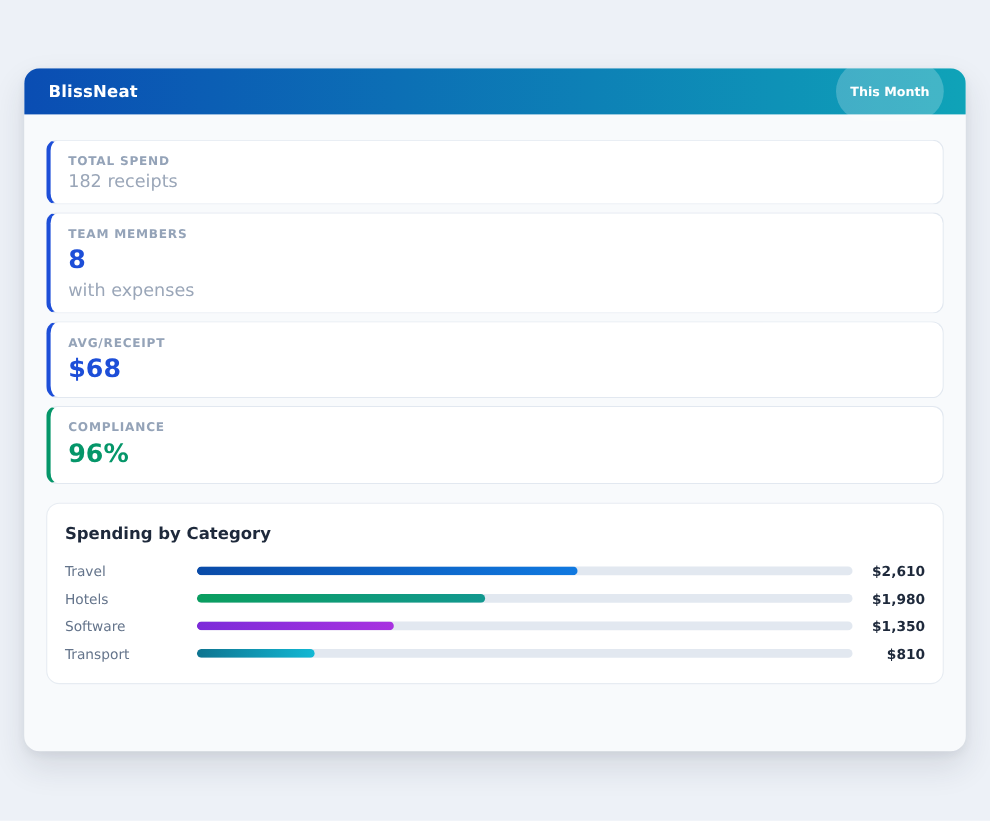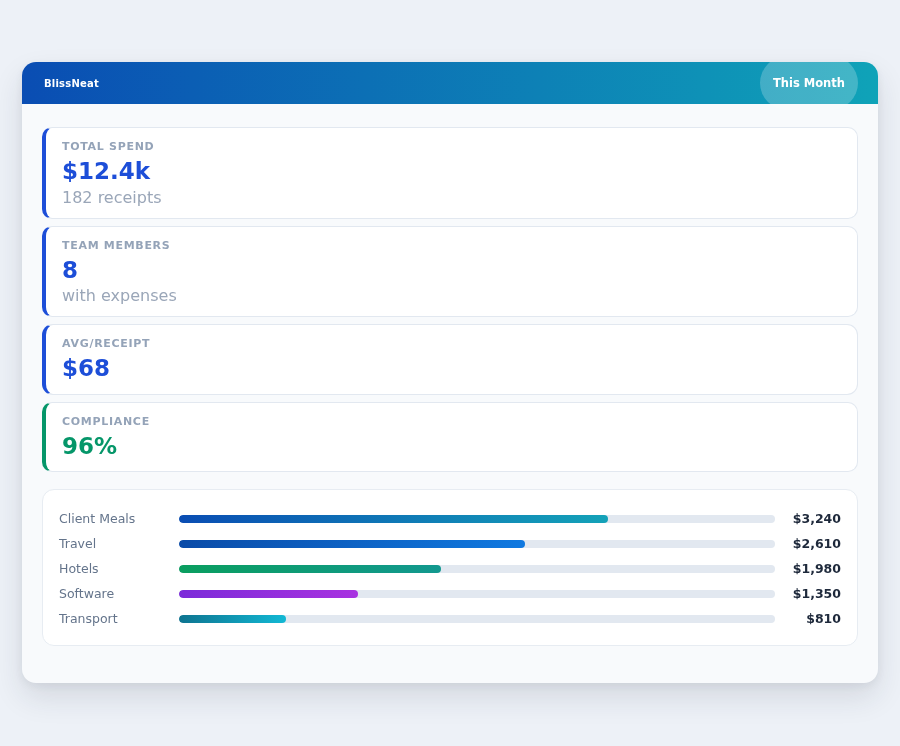--- a/index.html
+++ b/index.html
@@ -12,21 +12,21 @@
   .app {
     position:absolute; left:22px; top:62px; width:856px; height:621px;
     background:#f8fafc; border-radius:14px; overflow:hidden;
     box-shadow:0 14px 30px rgba(30,41,59,.12), 0 3px 8px rgba(30,41,59,.06);
   }
   .app-header {
     height:42px; display:flex; align-items:center; justify-content:space-between;
     padding:0 20px 0 22px;
     background:linear-gradient(90deg,#0a4db3,#0fa3b8);
   }
-  .app-title { color:#ffffff; font-size:10px; font-weight:bold; letter-spacing:.2px; }
+  .app-title { color:#ffffff; font-size:15px; font-weight:bold; letter-spacing:.2px; }
   .badge {
     background:rgba(255,255,255,.22); color:#ffffff; font-size:11.5px; font-weight:bold;
     padding:20px 13px; border-radius:999px; cursor:pointer;
   }
   .app-body { padding:23px 20px 20px; }
   .stat-card {
     background:#ffffff; border:1px solid #e2e8f0; border-left:4px solid #1d4ed8;
     border-radius:10px; padding:12px 16px 11px; margin-bottom:7px;
   }
   .stat-label {
@@ -57,49 +57,42 @@
 <div class="app">
   <header class="app-header" style="background: linear-gradient(90deg, rgb(10, 77, 179), rgb(15, 163, 184));">
     <div class="app-title">BlissNeat</div>
     <div class="badge">This Month</div>
   </header>
 
   <div class="app-body">
 
     <div class="stat-card" style="border-left-color: rgb(29, 78, 216);">
       <div class="stat-label">TOTAL SPEND</div>
-      <div class="stat-value" style="color: rgb(29, 78, 216);">$12.4k</div>
       <div class="stat-sub">182 receipts</div>
     </div>
 
     <div class="stat-card" style="border-left-color: rgb(29, 78, 216);">
       <div class="stat-label">TEAM MEMBERS</div>
       <div class="stat-value" style="color: rgb(29, 78, 216);">8</div>
       <div class="stat-sub">with expenses</div>
     </div>
 
     <div class="stat-card" style="border-left-color: rgb(29, 78, 216); border-radius: 11px;">
       <div class="stat-label">AVG/RECEIPT</div>
       <div class="stat-value" style="color: rgb(29, 78, 216);">$68</div>
     </div>
 
     <div class="stat-card" style="border-left-color: rgb(5, 150, 105);">
       <div class="stat-label">COMPLIANCE</div>
       <div class="stat-value" style="color: rgb(5, 150, 105);">96%</div>
     </div>
 
     <section class="chart-card">
+      <h2 class="chart-title">Spending by Category</h2>
       <div id="chart-rows">
-          <div class="chart-row">
-            <span class="cat-label">Client Meals</span>
-            <div class="bar-track" style="background: rgb(226, 232, 240);">
-              <div class="bar-fill" style="width: 72%; background: linear-gradient(90deg, rgb(10, 77, 179), rgb(20, 162, 184));"></div>
-            </div>
-            <span class="bar-value">$3,240</span>
-          </div>
           <div class="chart-row">
             <span class="cat-label">Travel</span>
             <div class="bar-track" style="background: rgb(226, 232, 240);">
               <div class="bar-fill" style="width: 58%; background: linear-gradient(90deg, rgb(10, 75, 168), rgb(16, 121, 224));"></div>
             </div>
             <span class="bar-value">$2,610</span>
           </div>
           <div class="chart-row">
             <span class="cat-label">Hotels</span>
             <div class="bar-track" style="background: rgb(226, 232, 240);">

